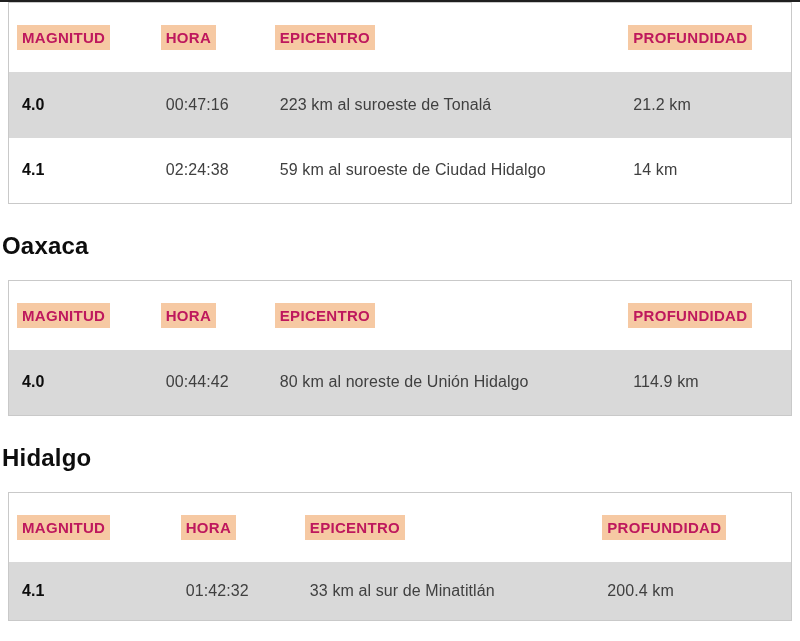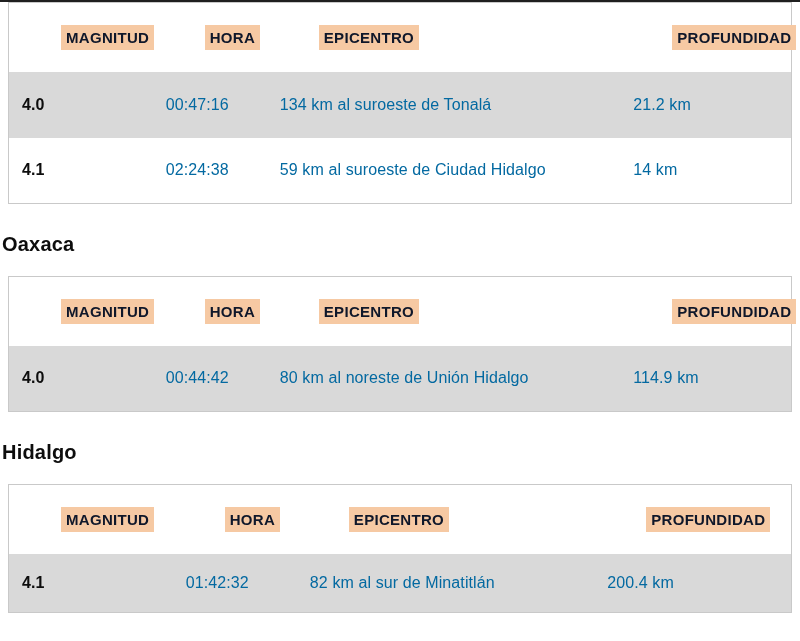--- a/index.html
+++ b/index.html
@@ -12,21 +12,21 @@
     font-family: "Liberation Sans", "DejaVu Sans", sans-serif;
     color: #111111;
     overflow: hidden;
   }
   .top-divider {
     height: 2px;
     background: #1f1f1f;
     width: 100%;
   }
   .section-heading {
-    font-size: 20px;
+    font-size: 24px;
     font-weight: 700;
     line-height: 1;
     color: #0d0d0d;
     margin: 30px 0 22px 2px;
     letter-spacing: 0.2px;
   }
   table.quake-table {
     border-collapse: collapse;
     table-layout: fixed;
     width: 784px;
@@ -50,32 +50,31 @@
     text-align: left;
     vertical-align: middle;
     padding: 0 0 0 8px;
     font-size: 15px;
     font-weight: 700;
     background: #ffffff;
   }
   th .hl {
     display: inline-block;
     background: #f6c9a3;
-    color: #0f172a;
+    color: #be185d;
     padding: 4px 5px;
     letter-spacing: 0.3px;
     white-space: nowrap;
-    margin-left: 44px;
   }
   td {
     height: 66px;
     vertical-align: middle;
     padding: 0 6px 0 13px;
     font-size: 16px;
-    color: #0369a1;
+    color: #404040;
     letter-spacing: 0.1px;
     white-space: nowrap;
     overflow: hidden;
   }
   tr.short td { height: 59px; }
   tbody tr:nth-child(odd) { background: #d9d9d9; }
   tbody tr:nth-child(even) { background: #ffffff; }
   td.mag {
     font-weight: 700;
     color: #0d0d0d;
@@ -100,21 +99,21 @@
         <th><span class="hl">MAGNITUD</span></th>
         <th><span class="hl">HORA</span></th>
         <th><span class="hl">EPICENTRO</span></th>
         <th><span class="hl">PROFUNDIDAD</span></th>
       </tr>
     </thead>
     <tbody>
       <tr>
         <td class="mag">4.0</td>
         <td>00:47:16</td>
-        <td>134 km al suroeste de Tonalá</td>
+        <td>223 km al suroeste de Tonalá</td>
         <td>21.2 km</td>
       </tr>
       <tr>
         <td class="mag">4.1</td>
         <td>02:24:38</td>
         <td>59 km al suroeste de Ciudad Hidalgo</td>
         <td>14 km</td>
       </tr>
     </tbody>
   </table>
@@ -162,18 +161,18 @@
         <th><span class="hl">MAGNITUD</span></th>
         <th><span class="hl">HORA</span></th>
         <th><span class="hl">EPICENTRO</span></th>
         <th><span class="hl">PROFUNDIDAD</span></th>
       </tr>
     </thead>
     <tbody>
       <tr class="short">
         <td class="mag">4.1</td>
         <td>01:42:32</td>
-        <td>82 km al sur de Minatitlán</td>
+        <td>33 km al sur de Minatitlán</td>
         <td>200.4 km</td>
       </tr>
     </tbody>
   </table>
 </section>
 
 </body></html>

